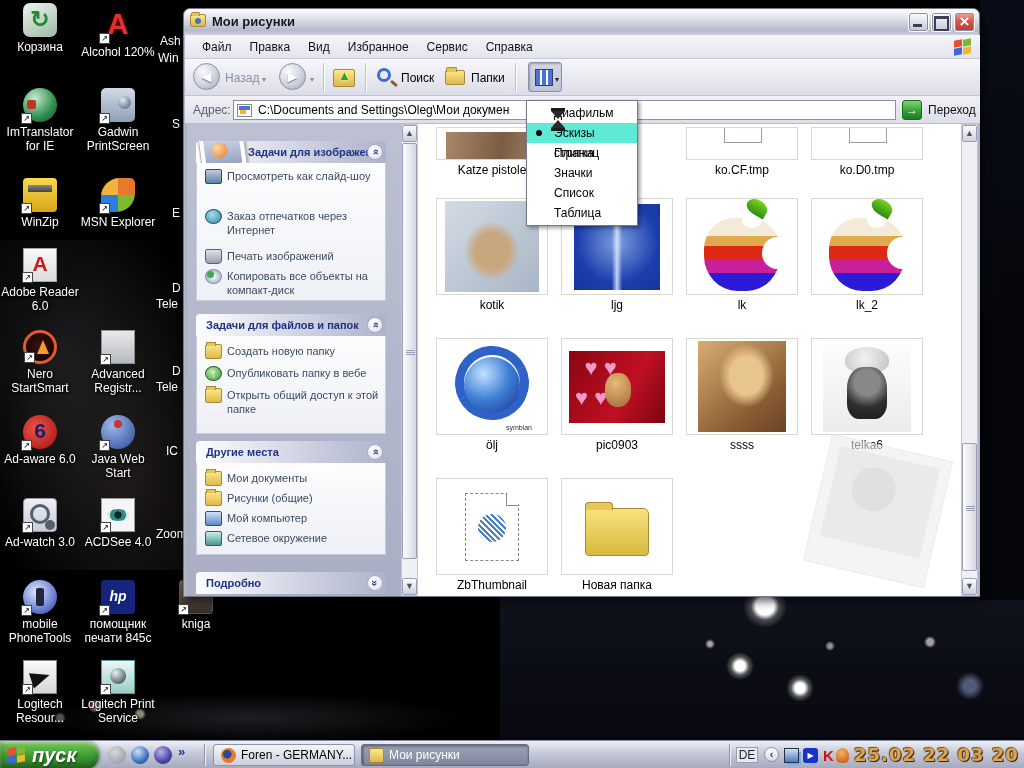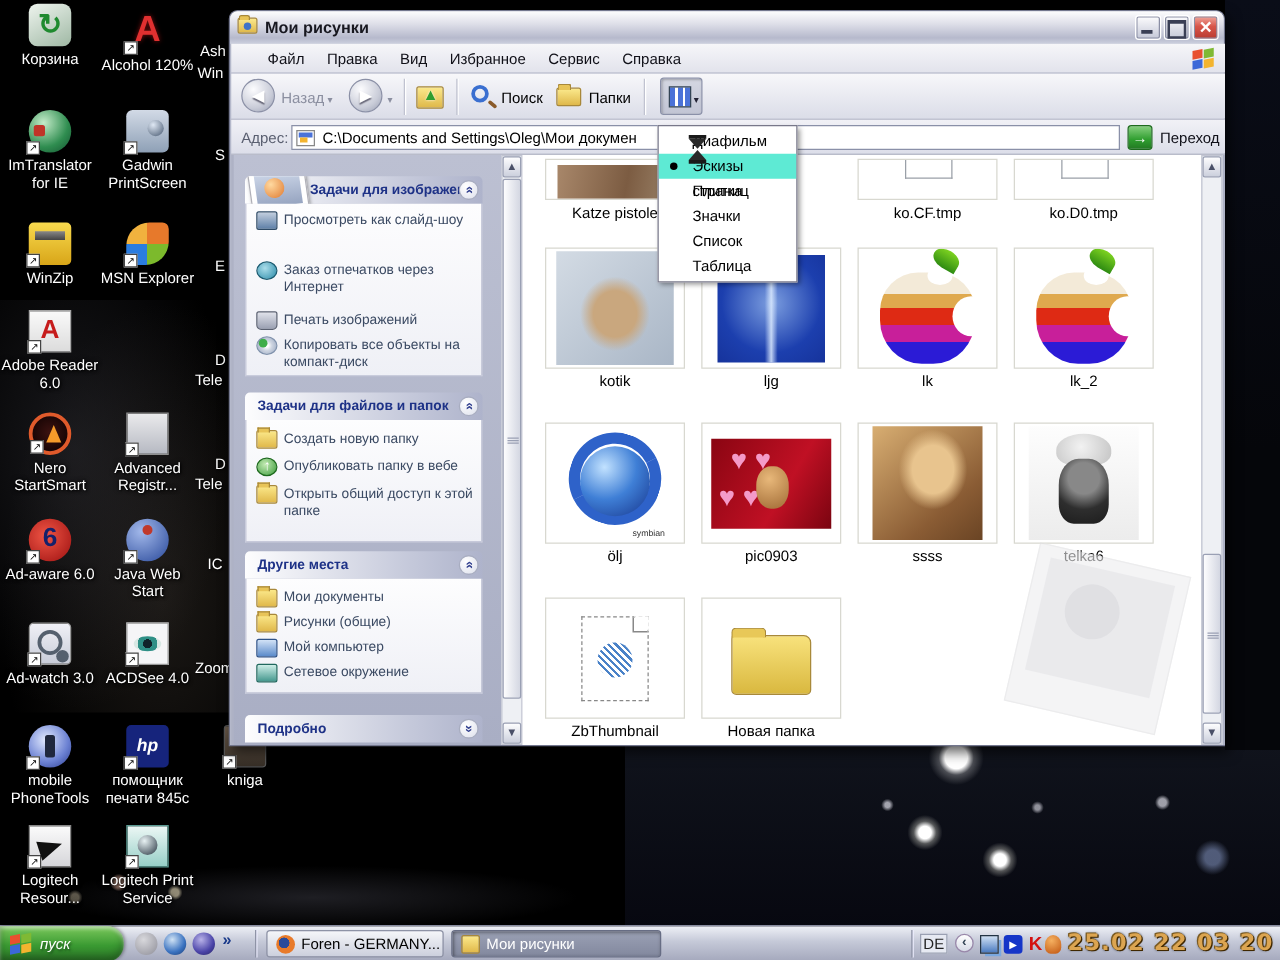--- a/index.html
+++ b/index.html
@@ -91,21 +91,21 @@
 .tbtns{position:absolute;right:4px;top:3px;display:flex;}
 .tb{width:21px;height:20px;border:1px solid #fff;border-radius:3px;margin-left:2px;
  box-shadow:0 0 0 1px #8a8ea4 inset;}
 .tb-min,.tb-max{background:linear-gradient(#fdfdfe,#c4c7d7);}
 .tb-min::before{content:"";display:block;width:9px;height:3px;background:#3a3f55;margin:11px 0 0 4px;}
 .tb-max::before{content:"";display:block;width:11px;height:10px;border:2px solid #3a3f55;border-top-width:3px;margin:3px auto 0;}
 .tb-close{background:linear-gradient(#f0a89e,#d8564a 45%,#b93a30);}
 .tb-close::before{content:"×";display:block;color:#fff;font-weight:bold;font-size:17px;line-height:17px;text-align:center;}
 .menubar{position:absolute;left:1px;top:26px;width:795px;height:24px;
  background:linear-gradient(#f6f6f9,#e2e3ec);border-bottom:1px solid #c6c8d6;
- display:flex;align-items:center;padding-left:20px;}
+ display:flex;align-items:center;padding-left:8px;}
 .mi{padding:3px 9px;color:#101018;}
 .flag{position:relative;width:20px;height:18px;}
 .flag i{position:absolute;width:8px;height:7px;transform:skewY(-10deg);}
 .flag .f1{left:1px;top:2px;background:#e8502f;}
 .flag .f2{left:10px;top:1px;background:#7fb934;}
 .flag .f3{left:1px;top:10px;background:#3b68d8;}
 .flag .f4{left:10px;top:9px;background:#f3b42f;}
 .mb-flag{position:absolute;right:6px;top:29px;}
 .toolbar{position:absolute;left:1px;top:50px;width:795px;height:37px;
  background:linear-gradient(#f7f7fa,#dbdde8);border-bottom:1px solid #c2c4d2;}
@@ -253,21 +253,21 @@
 #hg .tt{position:absolute;left:1px;top:3px;width:0;height:0;border-left:7px solid transparent;border-right:7px solid transparent;border-top:8px solid #2a2a2a;}
 #hg .tb2{position:absolute;left:1px;bottom:3px;width:0;height:0;border-left:7px solid transparent;border-right:7px solid transparent;border-bottom:8px solid #2a2a2a;}
 
 
 #taskbar{position:absolute;left:0;top:740px;width:1024px;height:28px;z-index:20;
  background:linear-gradient(#eef0f6,#c5c9d8 45%,#a6aabe);border-top:1px solid #888ca0;}
 .start{position:absolute;left:0;top:0;width:99px;height:28px;border-radius:0 13px 13px 0;
  background:linear-gradient(#7cc95c,#3a9a32 55%,#2c7a28);
  box-shadow:inset 0 -4px 7px rgba(0,0,0,.3),inset 0 2px 3px rgba(255,255,255,.5),1px 0 3px rgba(0,0,0,.4);
  display:flex;align-items:center;gap:5px;padding-left:7px;}
-.start-label{color:#fff;font-weight:normal;font-style:italic;font-size:12px;text-shadow:1px 2px 2px #1a4a1a;}
+.start-label{color:#fff;font-weight:bold;font-style:italic;font-size:20px;text-shadow:1px 2px 2px #1a4a1a;}
 .ql{position:absolute;top:5px;width:18px;height:18px;border-radius:50%;}
 .ql1{background:radial-gradient(circle at 38% 32%,#d8d8dc,#8e8e98);}
 .ql2{background:radial-gradient(circle at 38% 32%,#cfe2f4,#3a72c0 60%,#1a3a70);}
 .ql3{background:radial-gradient(circle at 38% 32%,#b8b2e8,#4a44a8 60%,#242060);}
 .ql-chev{position:absolute;left:178px;top:3px;color:#1a3a8a;font-weight:bold;font-size:13px;}
 .task{position:absolute;top:3px;height:22px;border-radius:3px;font-size:12px;
  display:flex;align-items:center;gap:5px;padding:0 7px;white-space:nowrap;overflow:hidden;}
 .task-normal{background:linear-gradient(#f5f6f9,#ccd0dd);border:1px solid #8e93a6;color:#000;}
 .task-active{background:linear-gradient(#9ba1b5,#82889e);border:1px solid #676d84;color:#fff;
  box-shadow:inset 1px 1px 3px rgba(0,0,0,.45);}

